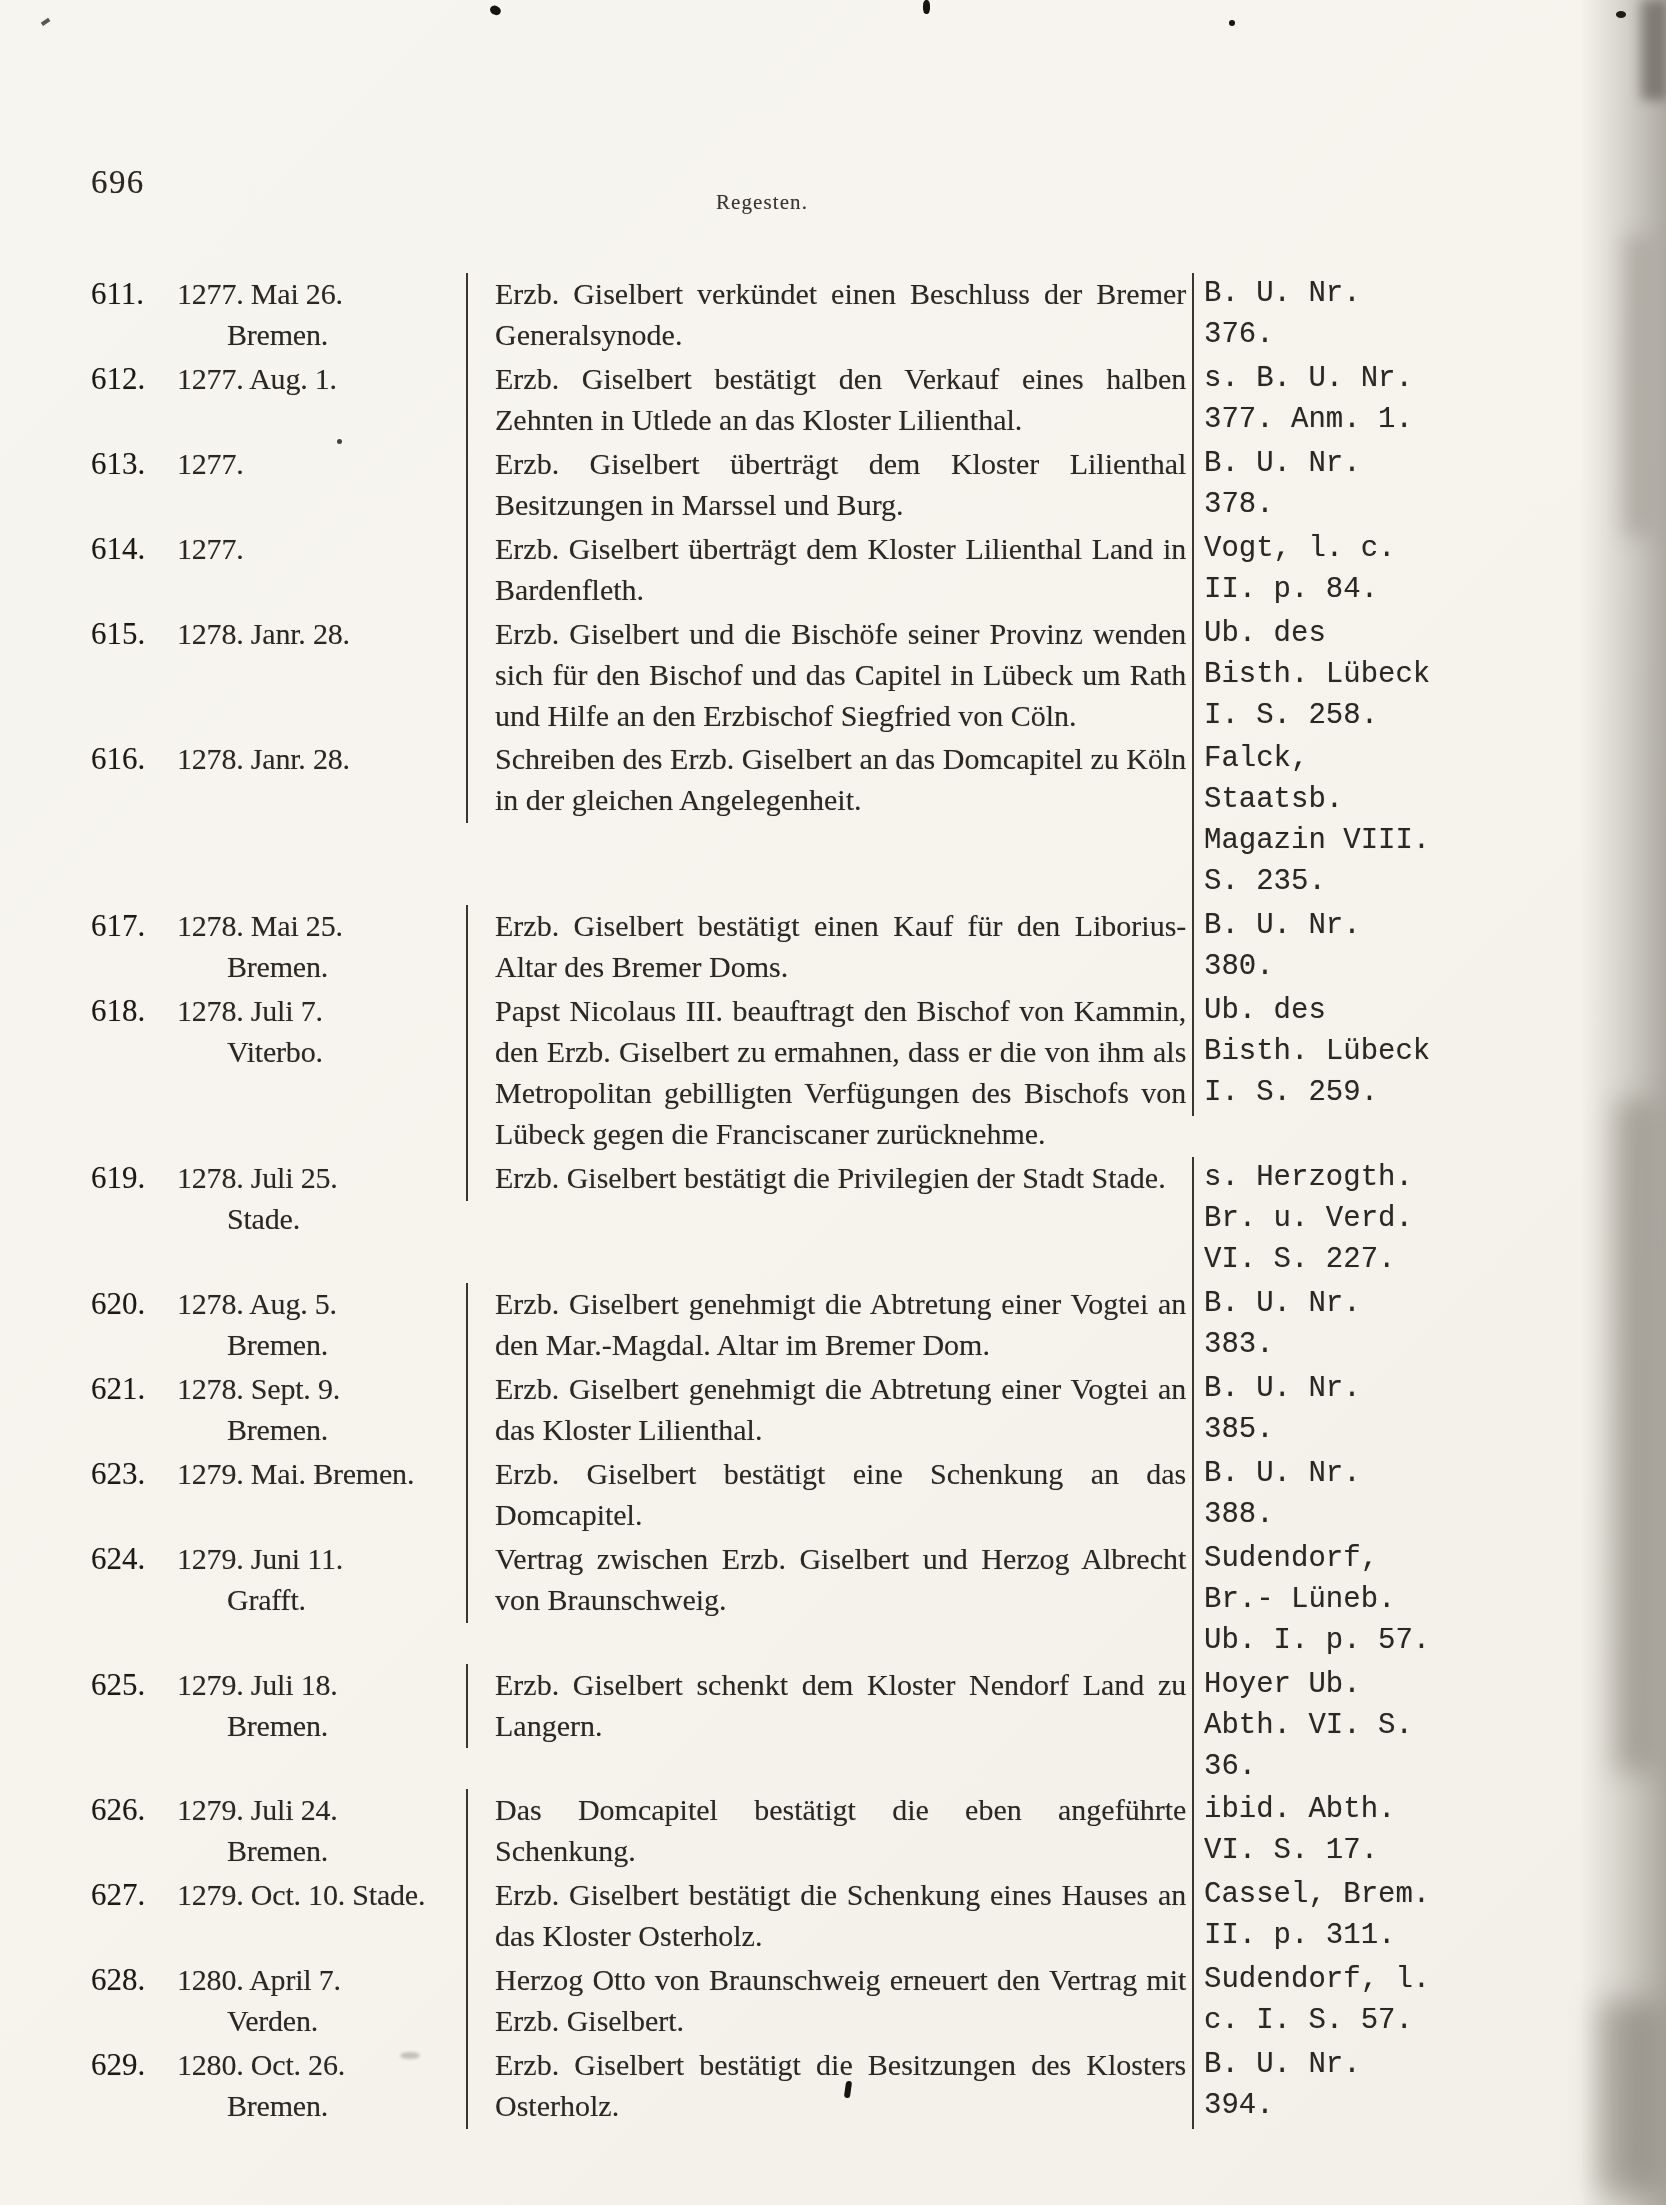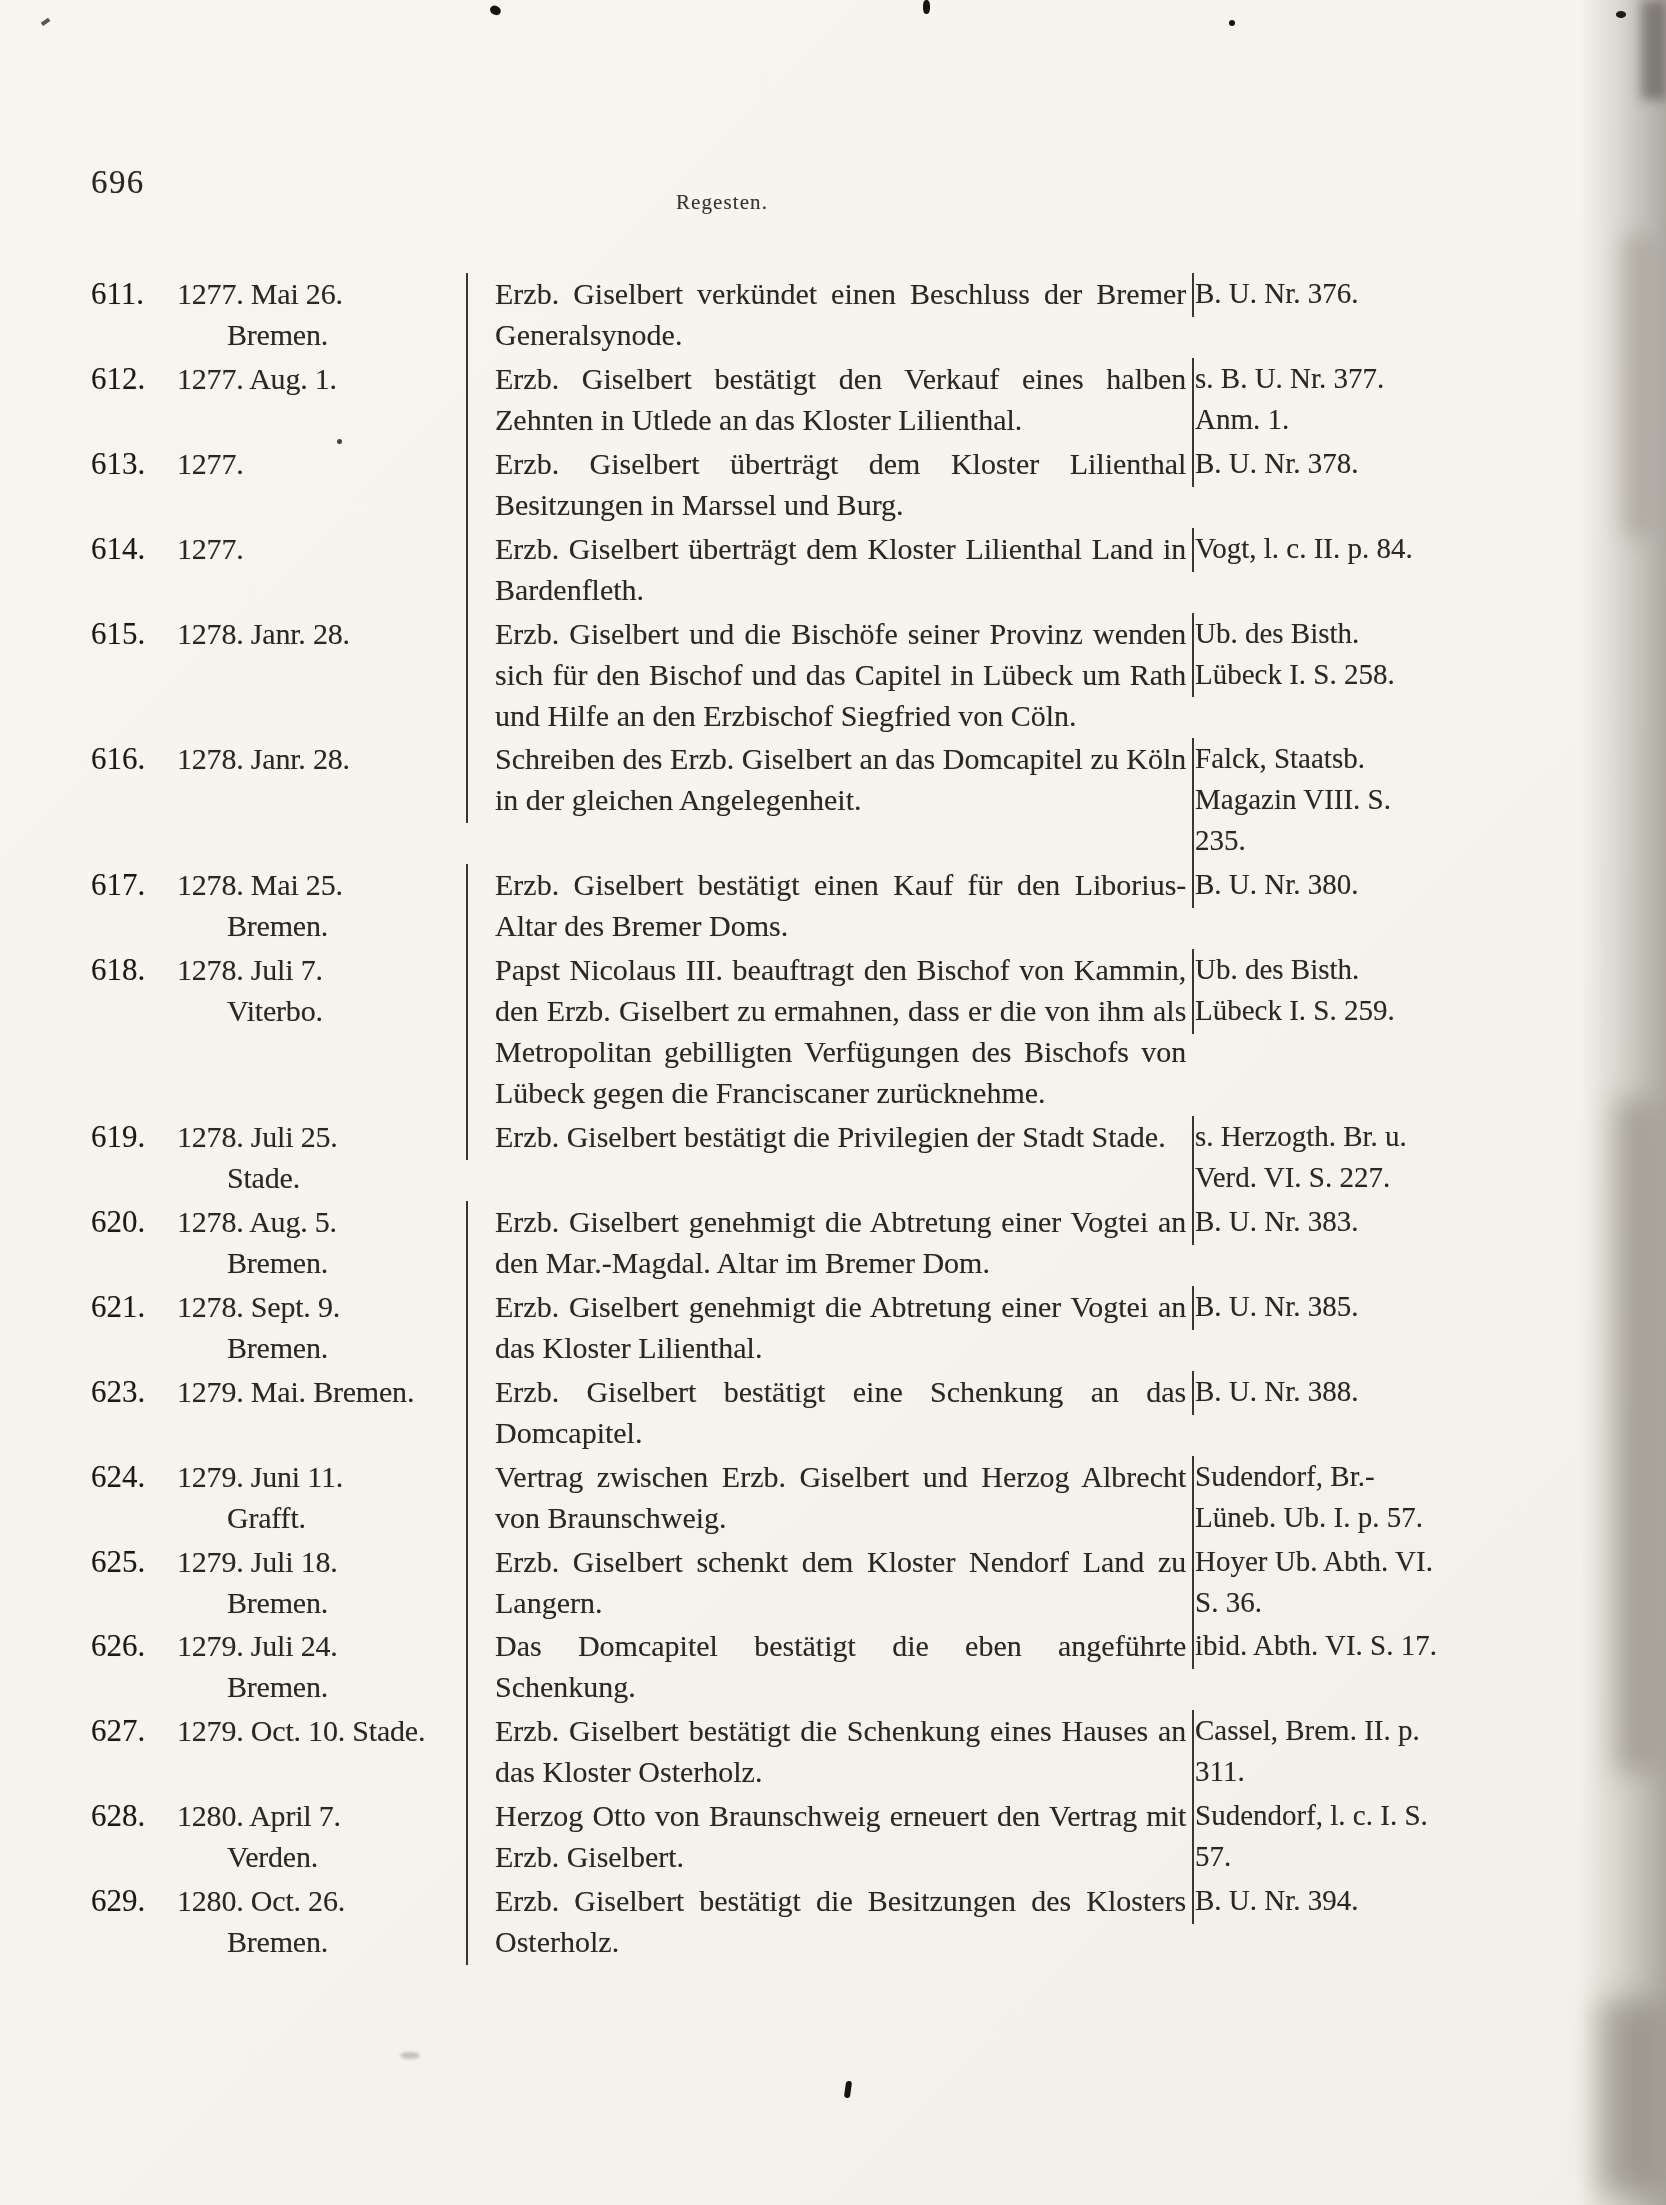--- a/index.html
+++ b/index.html
@@ -22,20 +22,21 @@
     letter-spacing: 1.4px;
   }
   .running-header {
     position: absolute;
     left: 0; top: 190px;
     width: 1444px;
     text-align: center;
     font-size: 21px;
     letter-spacing: 1.1px;
     color: #3a362f;
+    padding-left: 40px;
   }
 
   
   .entries {
     position: absolute;
     left: 91px; top: 273px;
     width: 1352px;
   }
   .entry-row {
     display: grid;
@@ -56,22 +57,23 @@
   }
   .date .place { padding-left: 50px; }
   .desc {
     border-left: 2.1px solid #3a362e;
     padding-left: 27px;
     padding-right: 5.7px;
     text-align: justify;
   }
   .ref {
     border-left: 2.1px solid #3a362e;
-    padding-left: 1px;
+    padding-left: 10px;
     font-size: 29px;
+    font-family: Liberation Mono, monospace;
   }
 
   
   .artifact { position: absolute; background: #17140f; pointer-events: none; }
   .a1 { left: 490px; top: 5.7px;  width: 11.4px; height: 8.6px; border-radius: 50%; transform: rotate(28deg); }
   .a2 { left: 923px; top: 0;   width: 7.1px; height: 14.3px; border-radius: 40%; }
   .a3 { left: 1229px; top: 20px; width: 6.4px; height: 6.4px; border-radius: 50%; }
   .a4 { left: 1616px; top: 11.4px; width: 10px; height: 6.4px; border-radius: 50%; }
   .a5 { left: 41px;  top: 20px; width: 8.6px; height: 3.6px; transform: rotate(-35deg); opacity: .7; }
   .a6 { left: 337px; top: 439px; width: 5px; height: 5px; border-radius: 50%; opacity: .8; }

